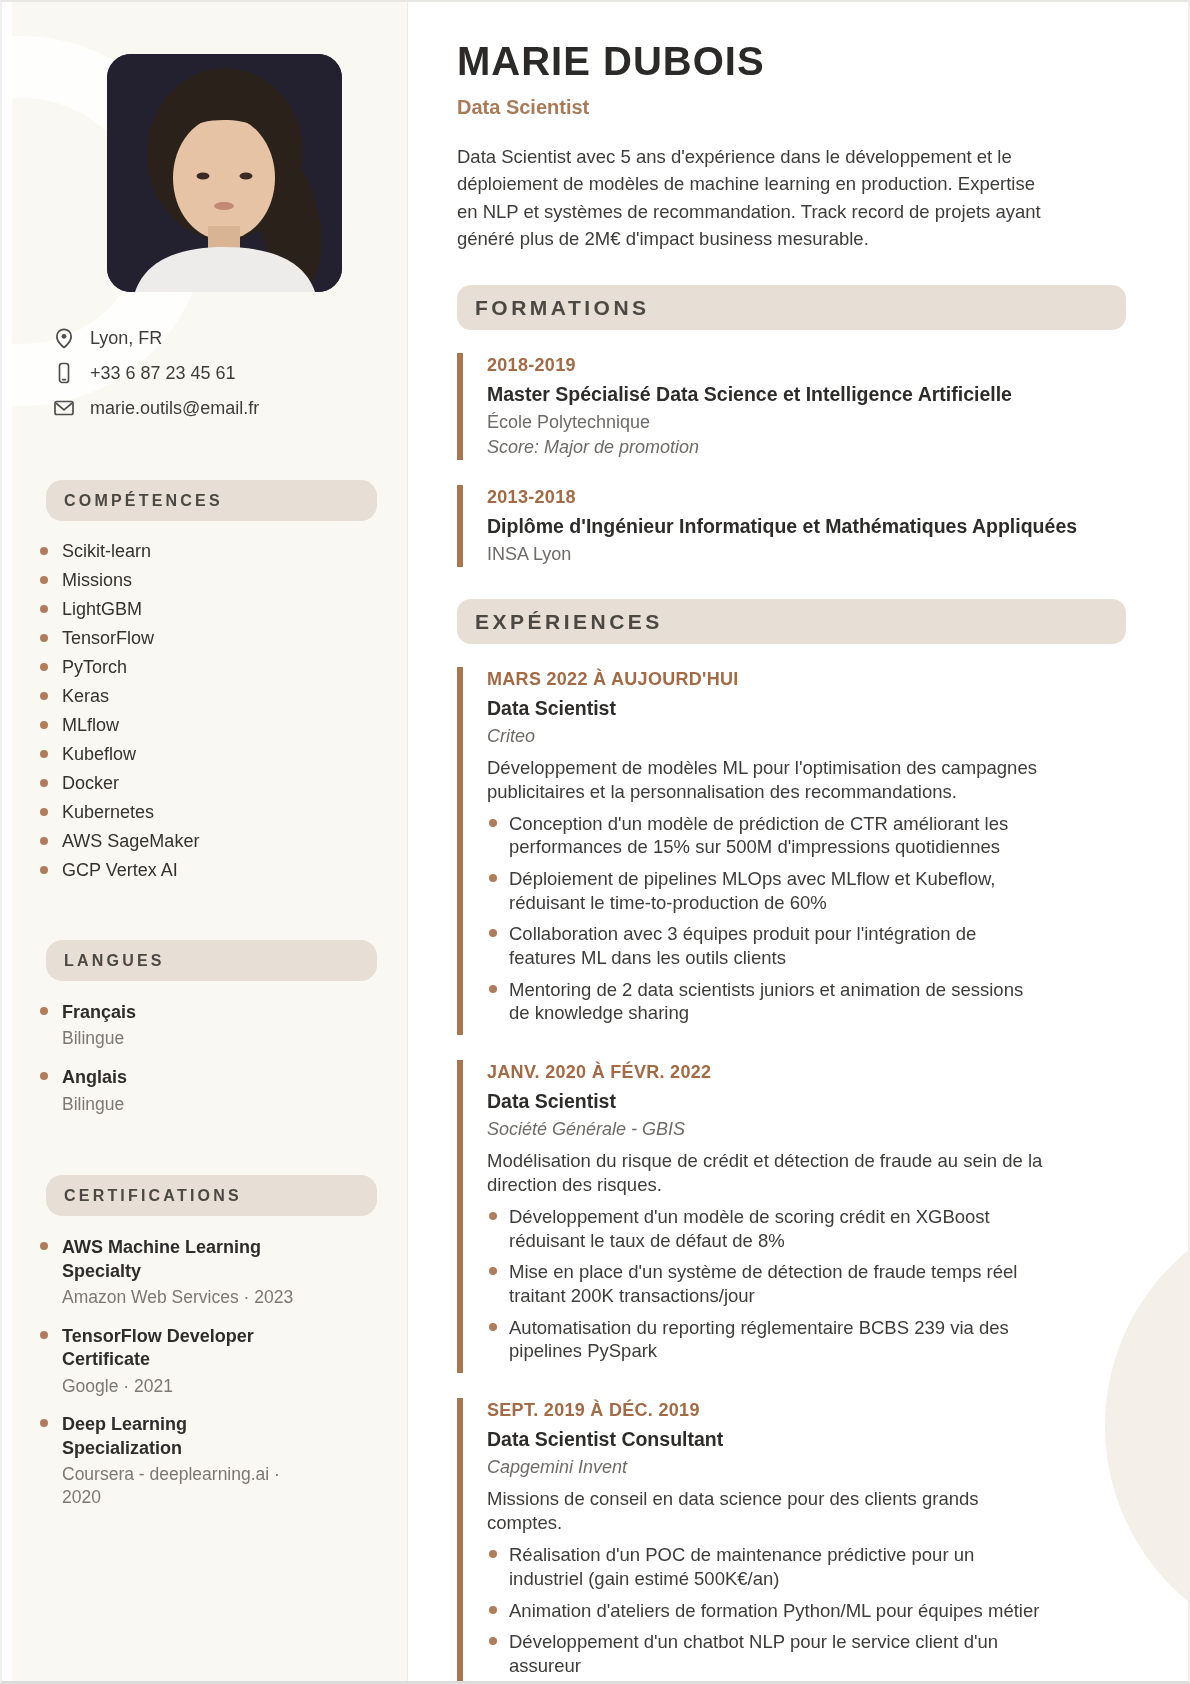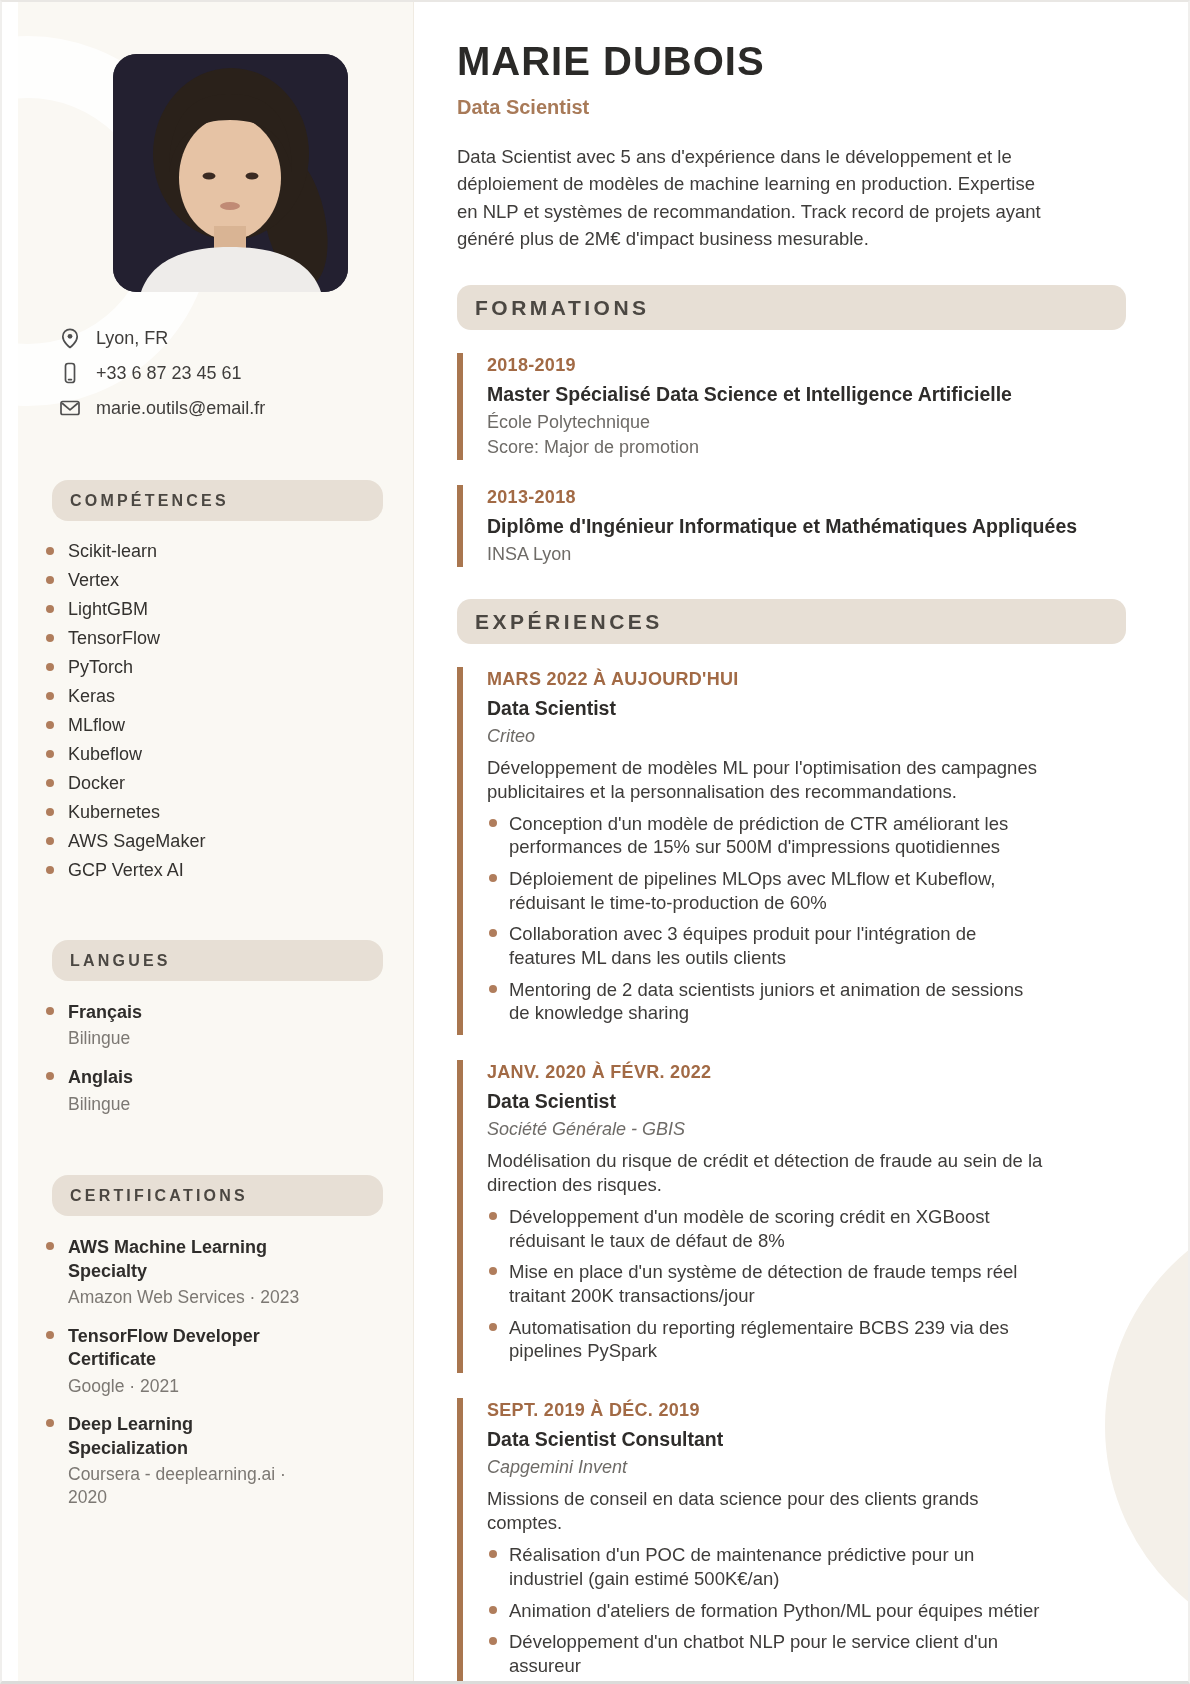--- a/index.html
+++ b/index.html
@@ -12,21 +12,21 @@
   html,body{margin:0;padding:0;background:#fff;}
   body{font-family:"Liberation Sans","DejaVu Sans",sans-serif;}
   .page{
     position:relative;width:1190px;height:1684px;margin:0 auto;background:#fff;
     border-top:2px solid #E9E7E4;border-bottom:3px solid #DCDCDA;
     border-left:2px solid #F0EFED;border-right:2px solid #F0EFED;
     overflow:hidden;
   }
   
   .sidebar{
-    position:absolute;top:0;left:16px;bottom:0;width:396px;
+    position:absolute;top:0;left:10px;bottom:0;width:396px;
     background:var(--sidebar-bg,#FAF8F3);border-right:1px solid #F0EBE2;overflow:hidden;z-index:1;
   }
   .ring-top{
     position:absolute;top:34px;left:-175px;width:370px;height:370px;border-radius:50%;
     border:62px solid rgba(255,255,255,.8);pointer-events:none;
   }
   .photo{
     position:relative;width:235px;height:238px;margin:52px 0 0 95px;border-radius:24px;
     overflow:hidden;background:#232030;z-index:2;
   }
@@ -68,21 +68,21 @@
     background:var(--pill-bg,#E7DFD5);border-radius:14px;padding:11px 18px 10px;
     font-size:21px;font-weight:700;letter-spacing:3.5px;color:var(--pill-text,#4B4742);
   }
   .entries{margin-top:23px;}
   .entry{border-left:6px solid var(--accent,#A9764F);padding:2px 0 2px 24px;margin-bottom:25px;}
   .entry:last-child{margin-bottom:0;}
   .entry-period{font-size:18px;font-weight:700;color:var(--accent-text,#A26A45);letter-spacing:.3px;}
   .entry-role{margin-top:7px;font-size:19.5px;font-weight:700;color:#2E2C2A;}
   .entry-org{margin-top:6px;font-size:18px;color:var(--muted,#6E6B67);}
   .entry-org.italic{font-style:italic;}
-  .entry-note{margin-top:4px;font-size:18px;color:var(--muted,#6E6B67);}
+  .entry-note{margin-top:4px;font-size:18px;color:var(--muted,#6E6B67);font-style:italic;}
   .entry-desc{margin-top:9px;font-size:18.5px;line-height:1.3;color:var(--body,#3E3C3A);max-width:560px;}
   .bullets{list-style:none;margin:8px 0 0;padding:0 0 0 22px;max-width:560px;}
   .bullets li{position:relative;margin-bottom:8px;font-size:18.5px;line-height:1.28;color:var(--body,#3E3C3A);}
   .bullets li::before{
     content:"";position:absolute;left:-20px;top:7px;width:8px;height:8px;border-radius:50%;
     background:var(--bullet,#B07D5C);
   }
 </style>
 </head>
 <body>
@@ -130,21 +130,21 @@
         <span>marie.outils@email.fr</span>
       </li>
     </ul>
 
     <section class="side-section">
       <div class="side-pill">COMPÉTENCES</div>
       <ul class="side-list">
 
           <li><span>Scikit-learn</span></li>
 
-          <li><span>Vertex</span></li>
+          <li><span>Missions</span></li>
 
           <li><span>LightGBM</span></li>
 
           <li><span>TensorFlow</span></li>
 
           <li><span>PyTorch</span></li>
 
           <li><span>Keras</span></li>
 
           <li><span>MLflow</span></li>

